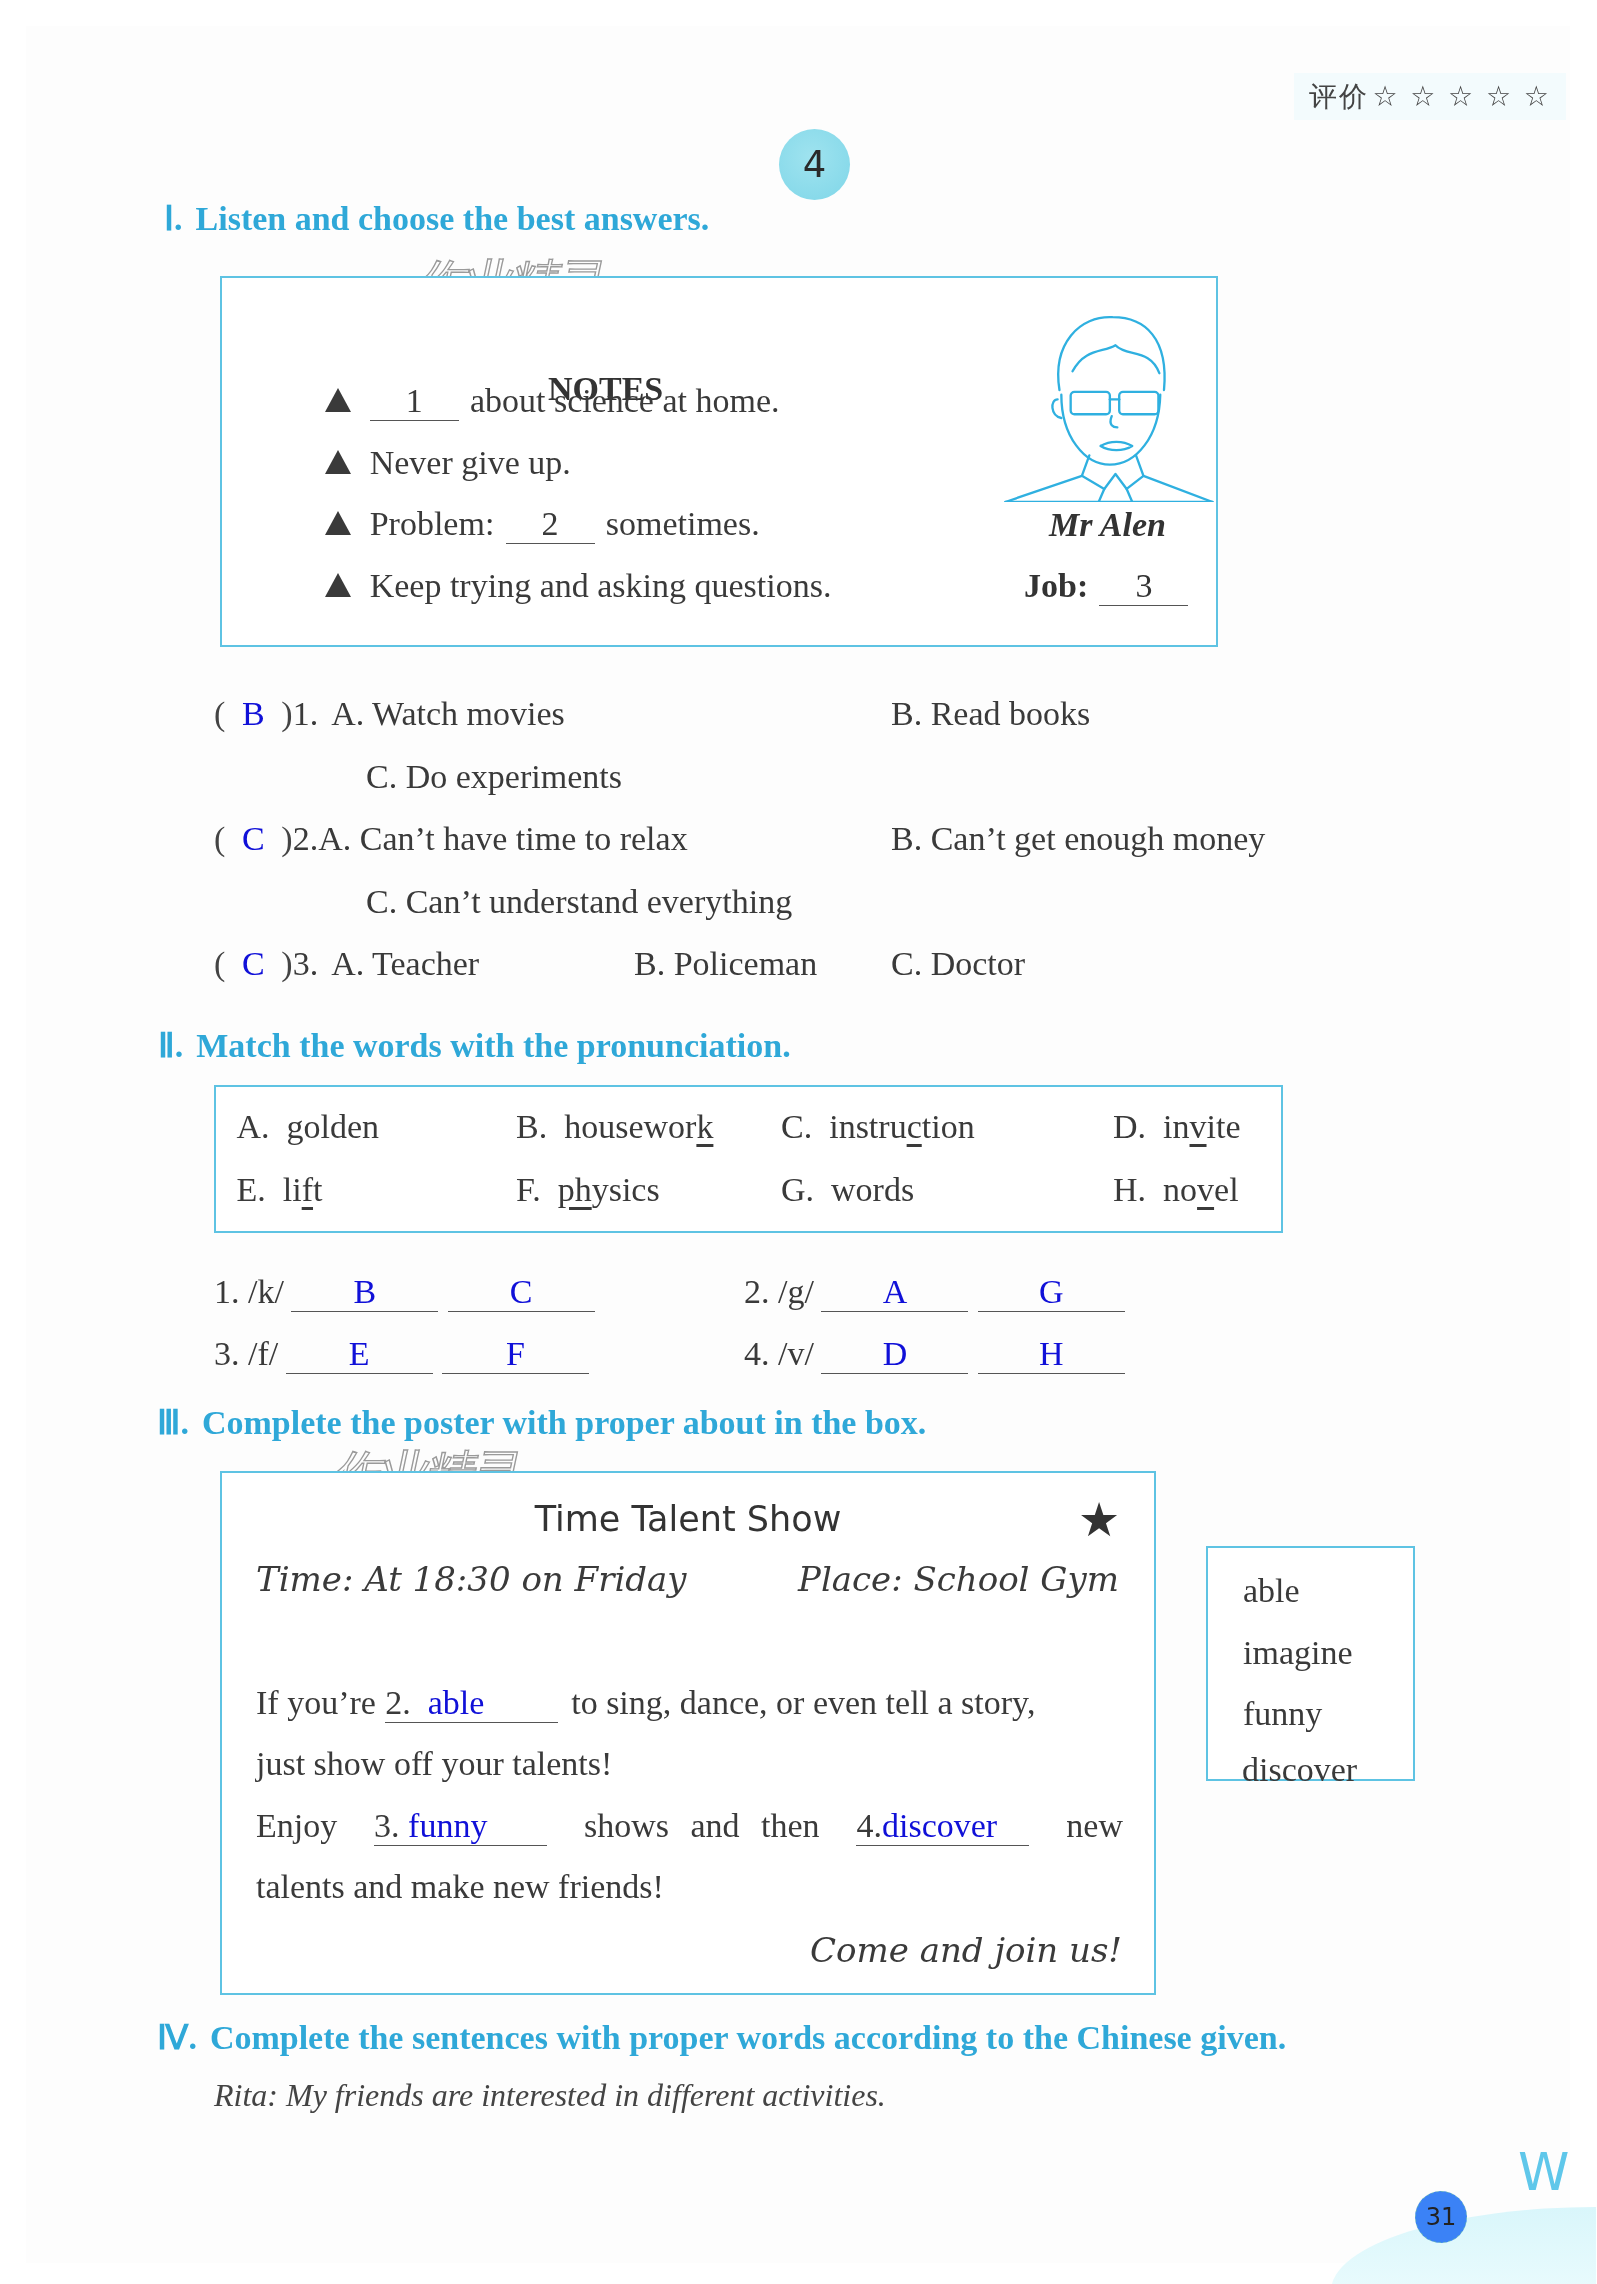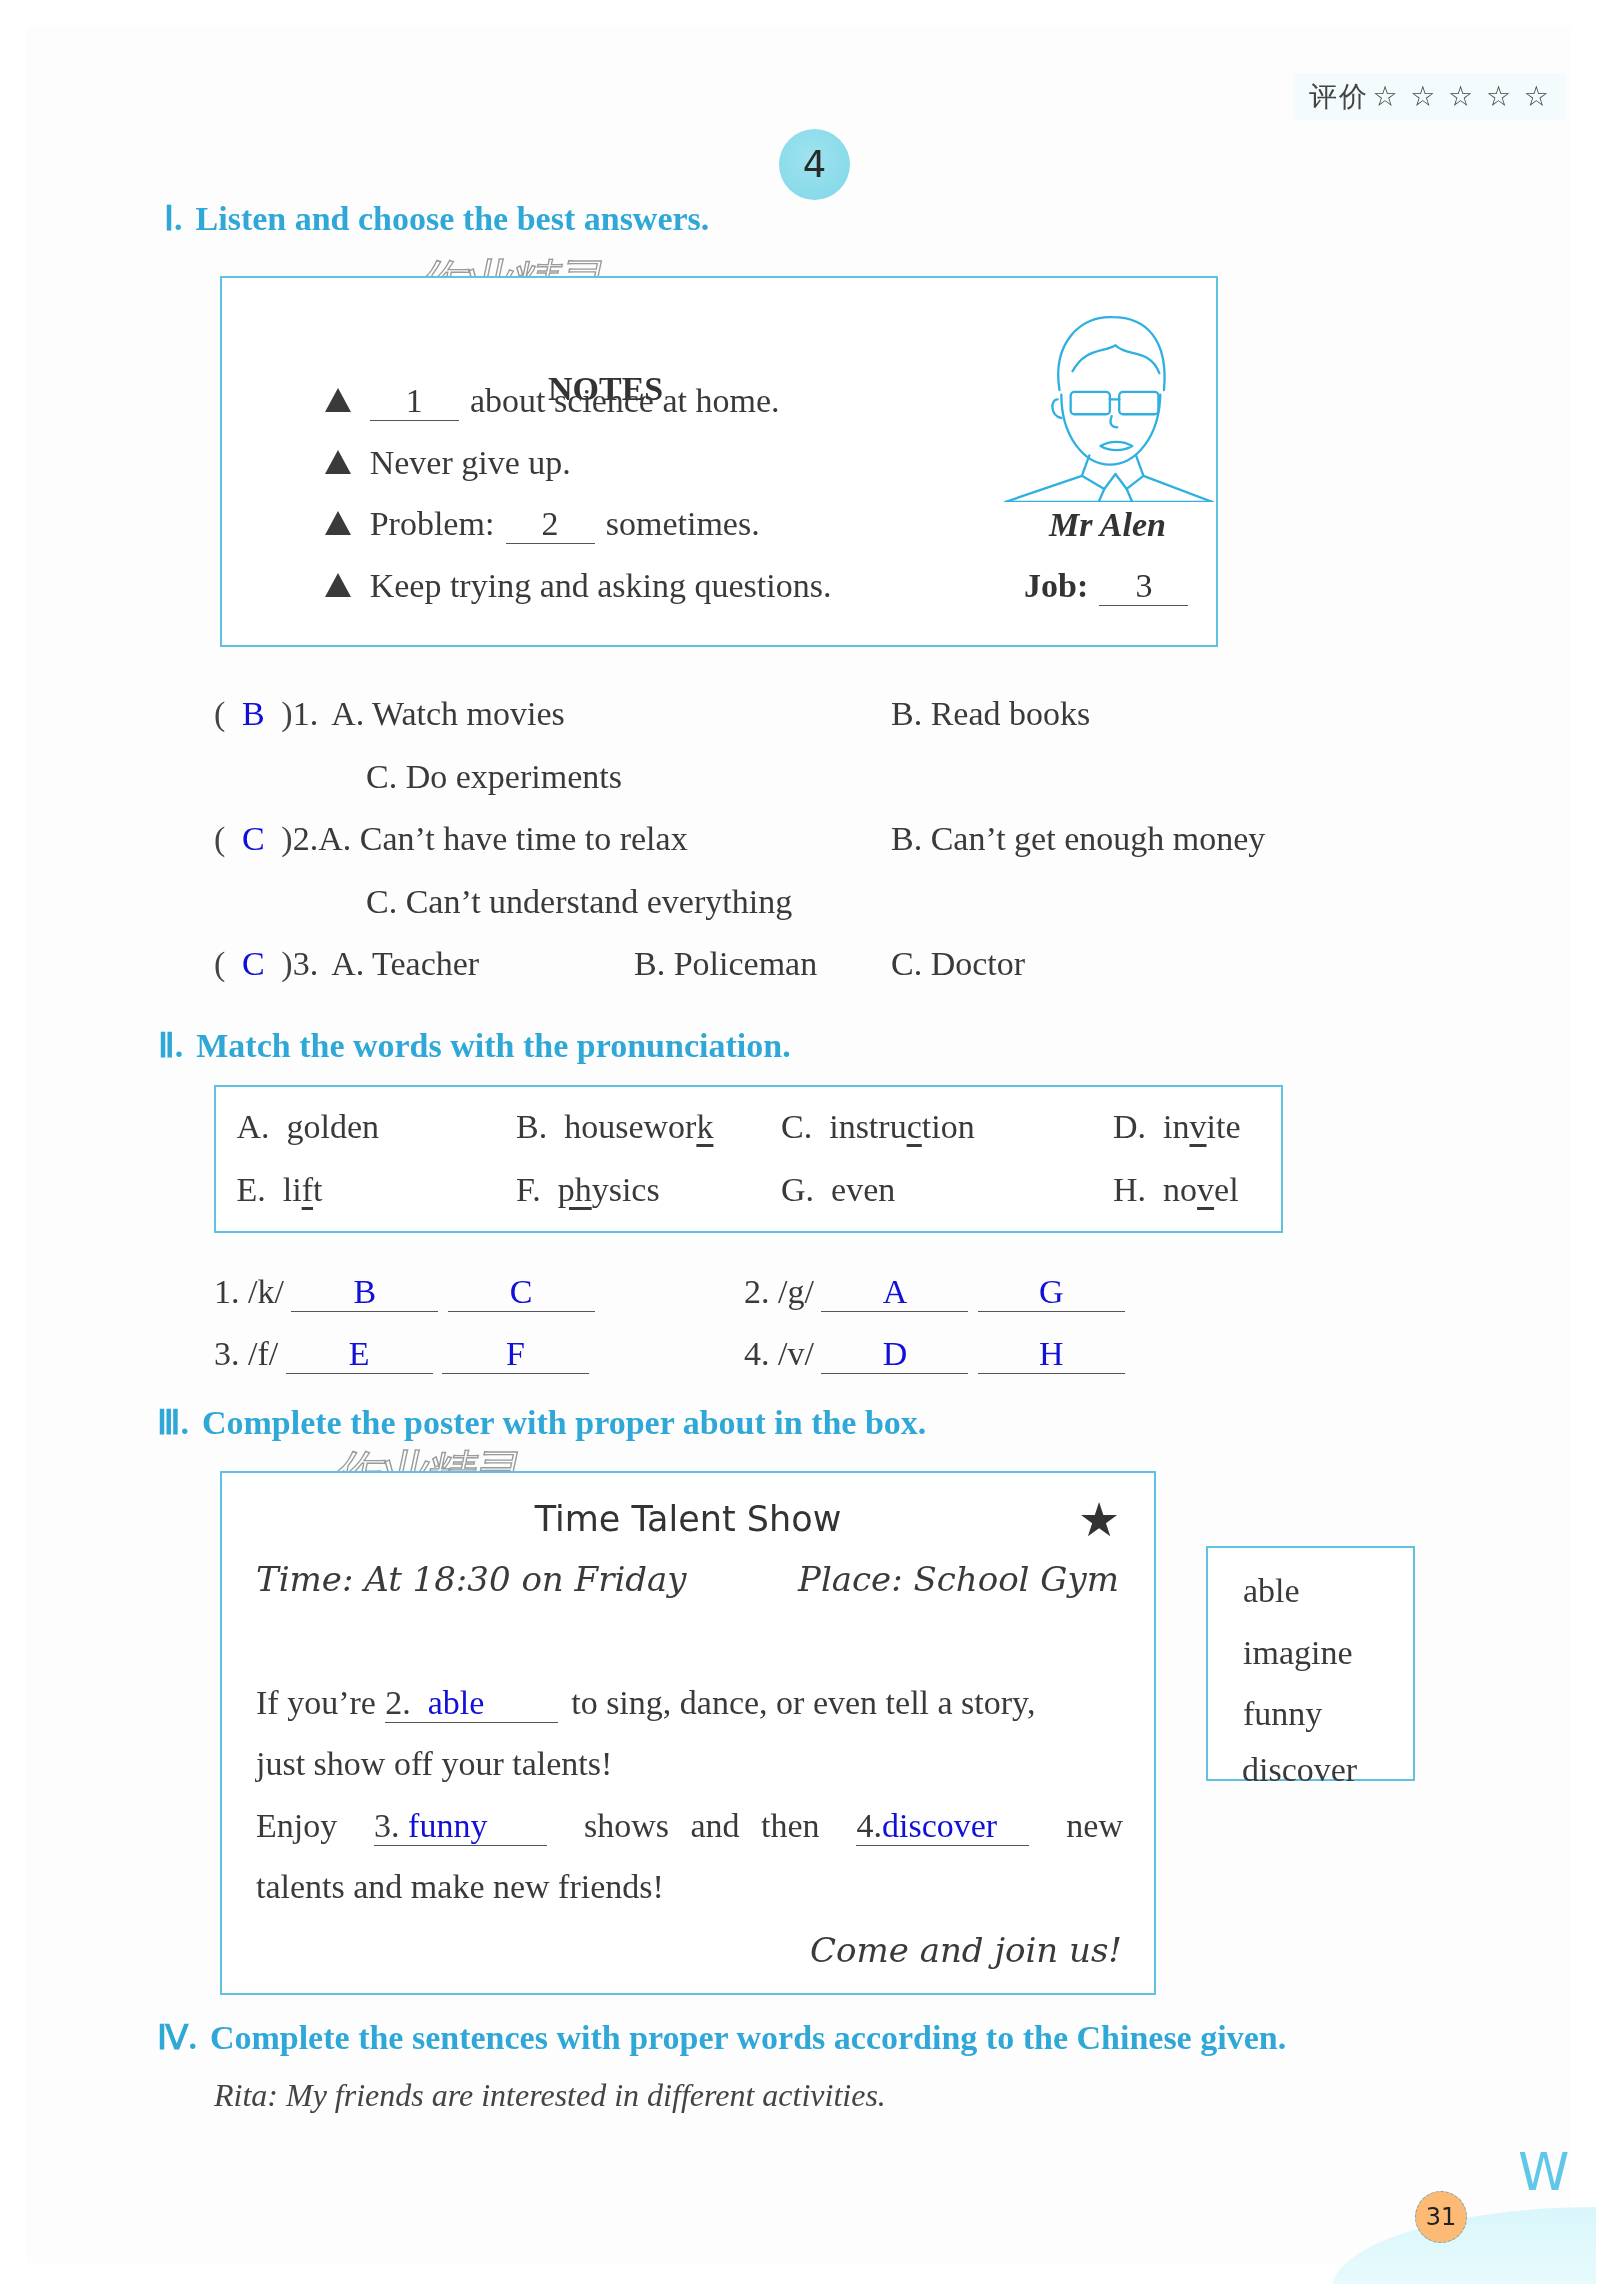--- a/index.html
+++ b/index.html
@@ -24,21 +24,21 @@
   .ans { color:#1010d8; font-family:"Liberation Serif", serif; }
   .q-row { font-size:34px; display:flex; align-items:baseline; }
   .paren { color:#444; }
   .word-cell { font-size:34px; }
   .u { text-decoration:underline; text-underline-offset:5.6px; }
   .hand { font-family:"DejaVu Serif", serif; font-style:italic; }
   .poster-title { font-family:"DejaVu Sans", sans-serif; font-size:35px; color:#333; }
   .poster-line { font-size:34px; color:#3a3a3a; }
   .wordbox-item { font-size:34px; }
   .page-num { left:1389px; top:2165px; width:50px; height:50px; border:1.9px dashed #5aa9c0; border-radius:50%;
-              display:flex; align-items:center; justify-content:center; font-family:"DejaVu Sans", sans-serif; font-size:24px; color:#222; background:#fdba74; }
+              display:flex; align-items:center; justify-content:center; font-family:"DejaVu Sans", sans-serif; font-size:24px; color:#222; background:#3b82f6; }
   .wave { left:1305px; top:2181px; width:265px; height:84px; background:linear-gradient(180deg,#d9f6fb,#e9fbfd);
           border-top-left-radius:100% 100%; }
   .w-logo { left:1492px; top:2116px; font-family:"DejaVu Sans", sans-serif; font-size:52px; color:#5fc7ea; }
   .watermark { font-family:"DejaVu Sans", sans-serif; font-size:50px; color:transparent; -webkit-text-stroke:1.4px #9a9a9a; letter-spacing:-3.7px; transform:skewX(-12deg); }
 </style>
 </head>
 <body>
 
 <div class="page">
 
@@ -137,21 +137,21 @@
     <span class="num">Ⅱ.</span><span>Match the words with the pronunciation.</span>
   </div>
 
   <div class="abs box" style="left:188px; top:1059px; width:1065px; height:144px;">
     <div class="abs word-cell" style="left:20.5px; top:20.5px;"><span>A.</span>&nbsp; <span>golden</span></div>
     <div class="abs word-cell" style="left:300px; top:20.5px;"><span>B.</span>&nbsp; <span>housewor</span><span class="u">k</span></div>
     <div class="abs word-cell" style="left:565px; top:20.5px;"><span>C.</span>&nbsp; <span>instru</span><span class="u">c</span><span>tion</span></div>
     <div class="abs word-cell" style="left:897px; top:20.5px;"><span>D.</span>&nbsp; <span>in</span><span class="u">v</span><span>ite</span></div>
     <div class="abs word-cell" style="left:20.5px; top:84px;"><span>E.</span>&nbsp; <span>li</span><span class="u">f</span><span>t</span></div>
     <div class="abs word-cell" style="left:300px; top:84px;"><span>F.</span>&nbsp; <span class="u">ph</span><span>ysics</span></div>
-    <div class="abs word-cell" style="left:565px; top:84px;"><span>G.</span>&nbsp; <span>even</span></div>
+    <div class="abs word-cell" style="left:565px; top:84px;"><span>G.</span>&nbsp; <span>words</span></div>
     <div class="abs word-cell" style="left:897px; top:84px;"><span>H.</span>&nbsp; <span>no</span><span class="u">v</span><span>el</span></div>
   </div>
 
   <div class="abs q-row" style="left:188px; top:1247px;">
     <span>1.  /k/</span>
     <span class="blank ans" style="min-width:147px; margin-left:7.5px;">B</span>
     <span class="blank ans" style="min-width:147px; margin-left:9.3px;">C</span>
   </div>
   <div class="abs q-row" style="left:718px; top:1247px;">
     <span>2.  /g/</span>

